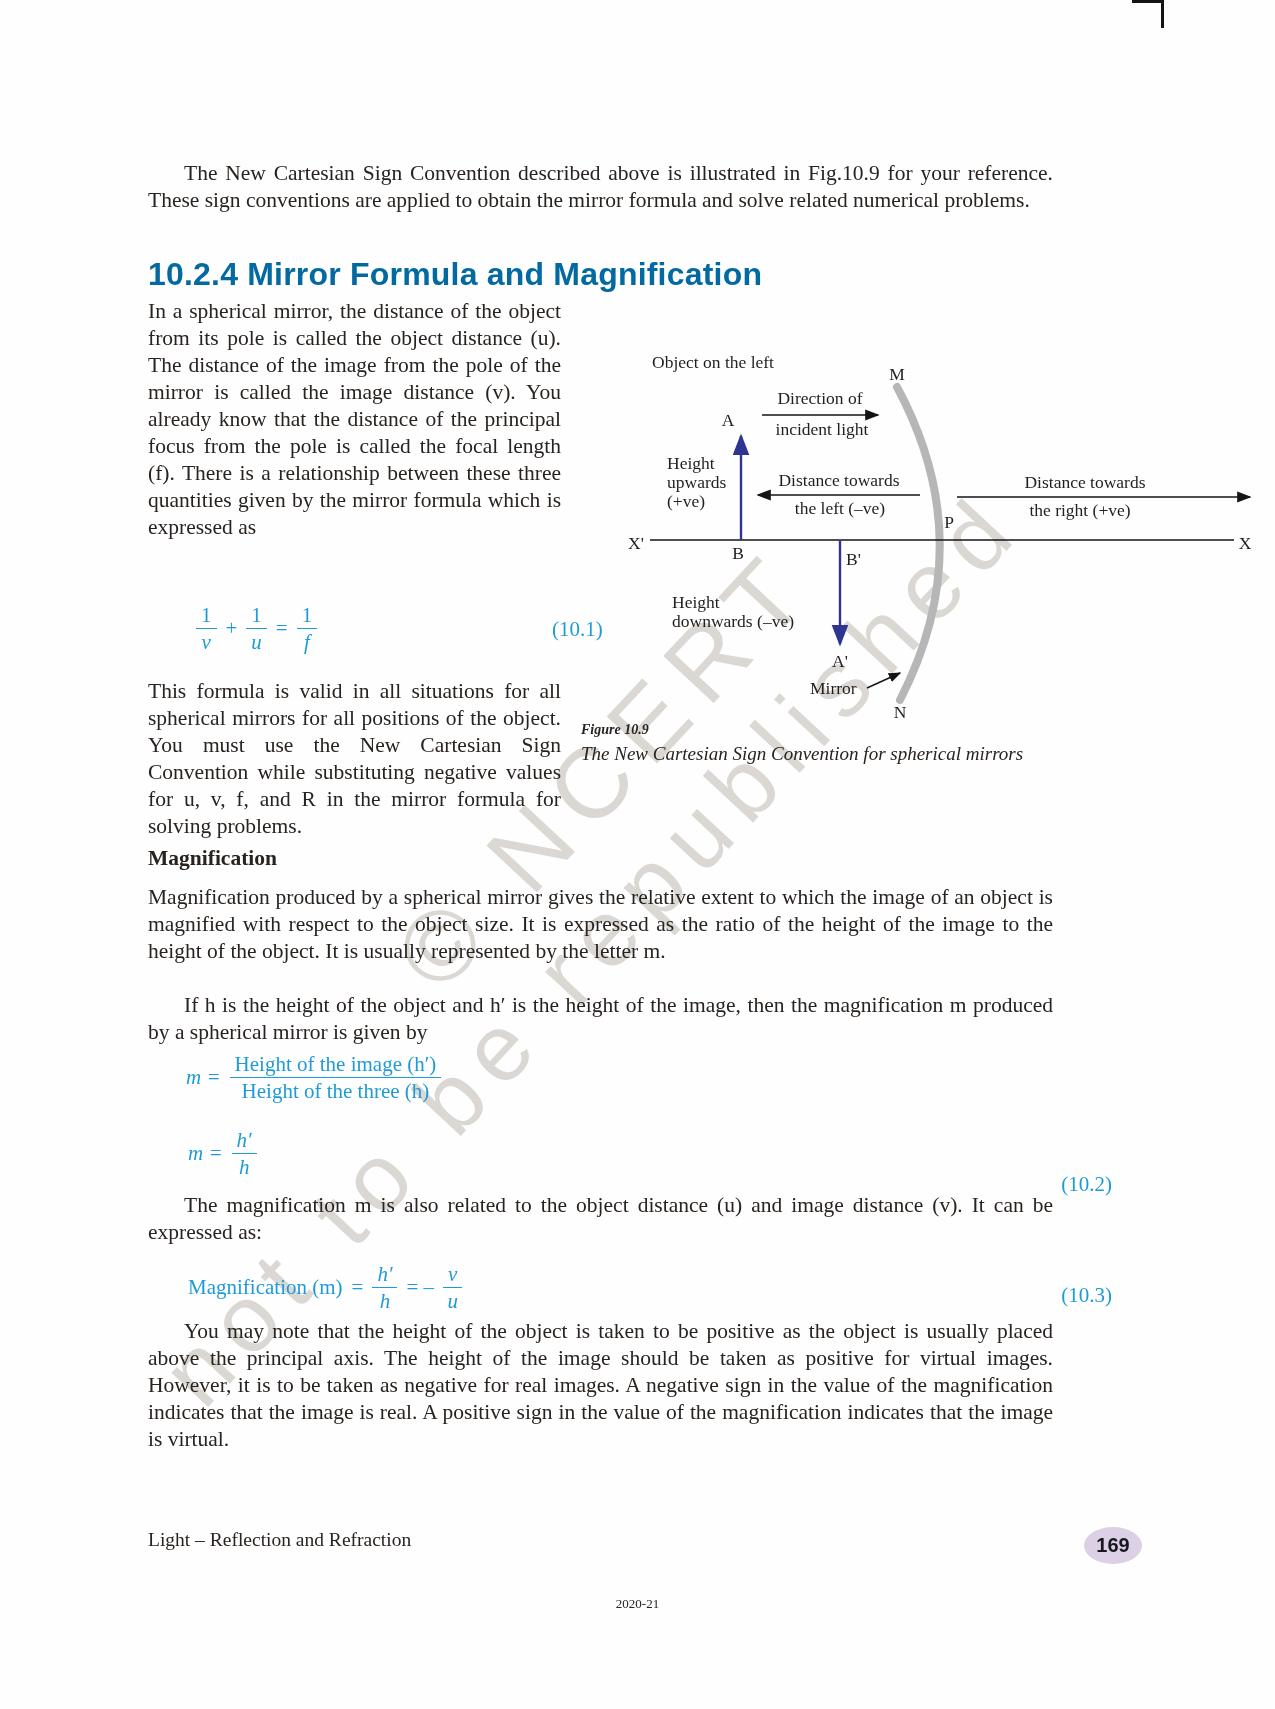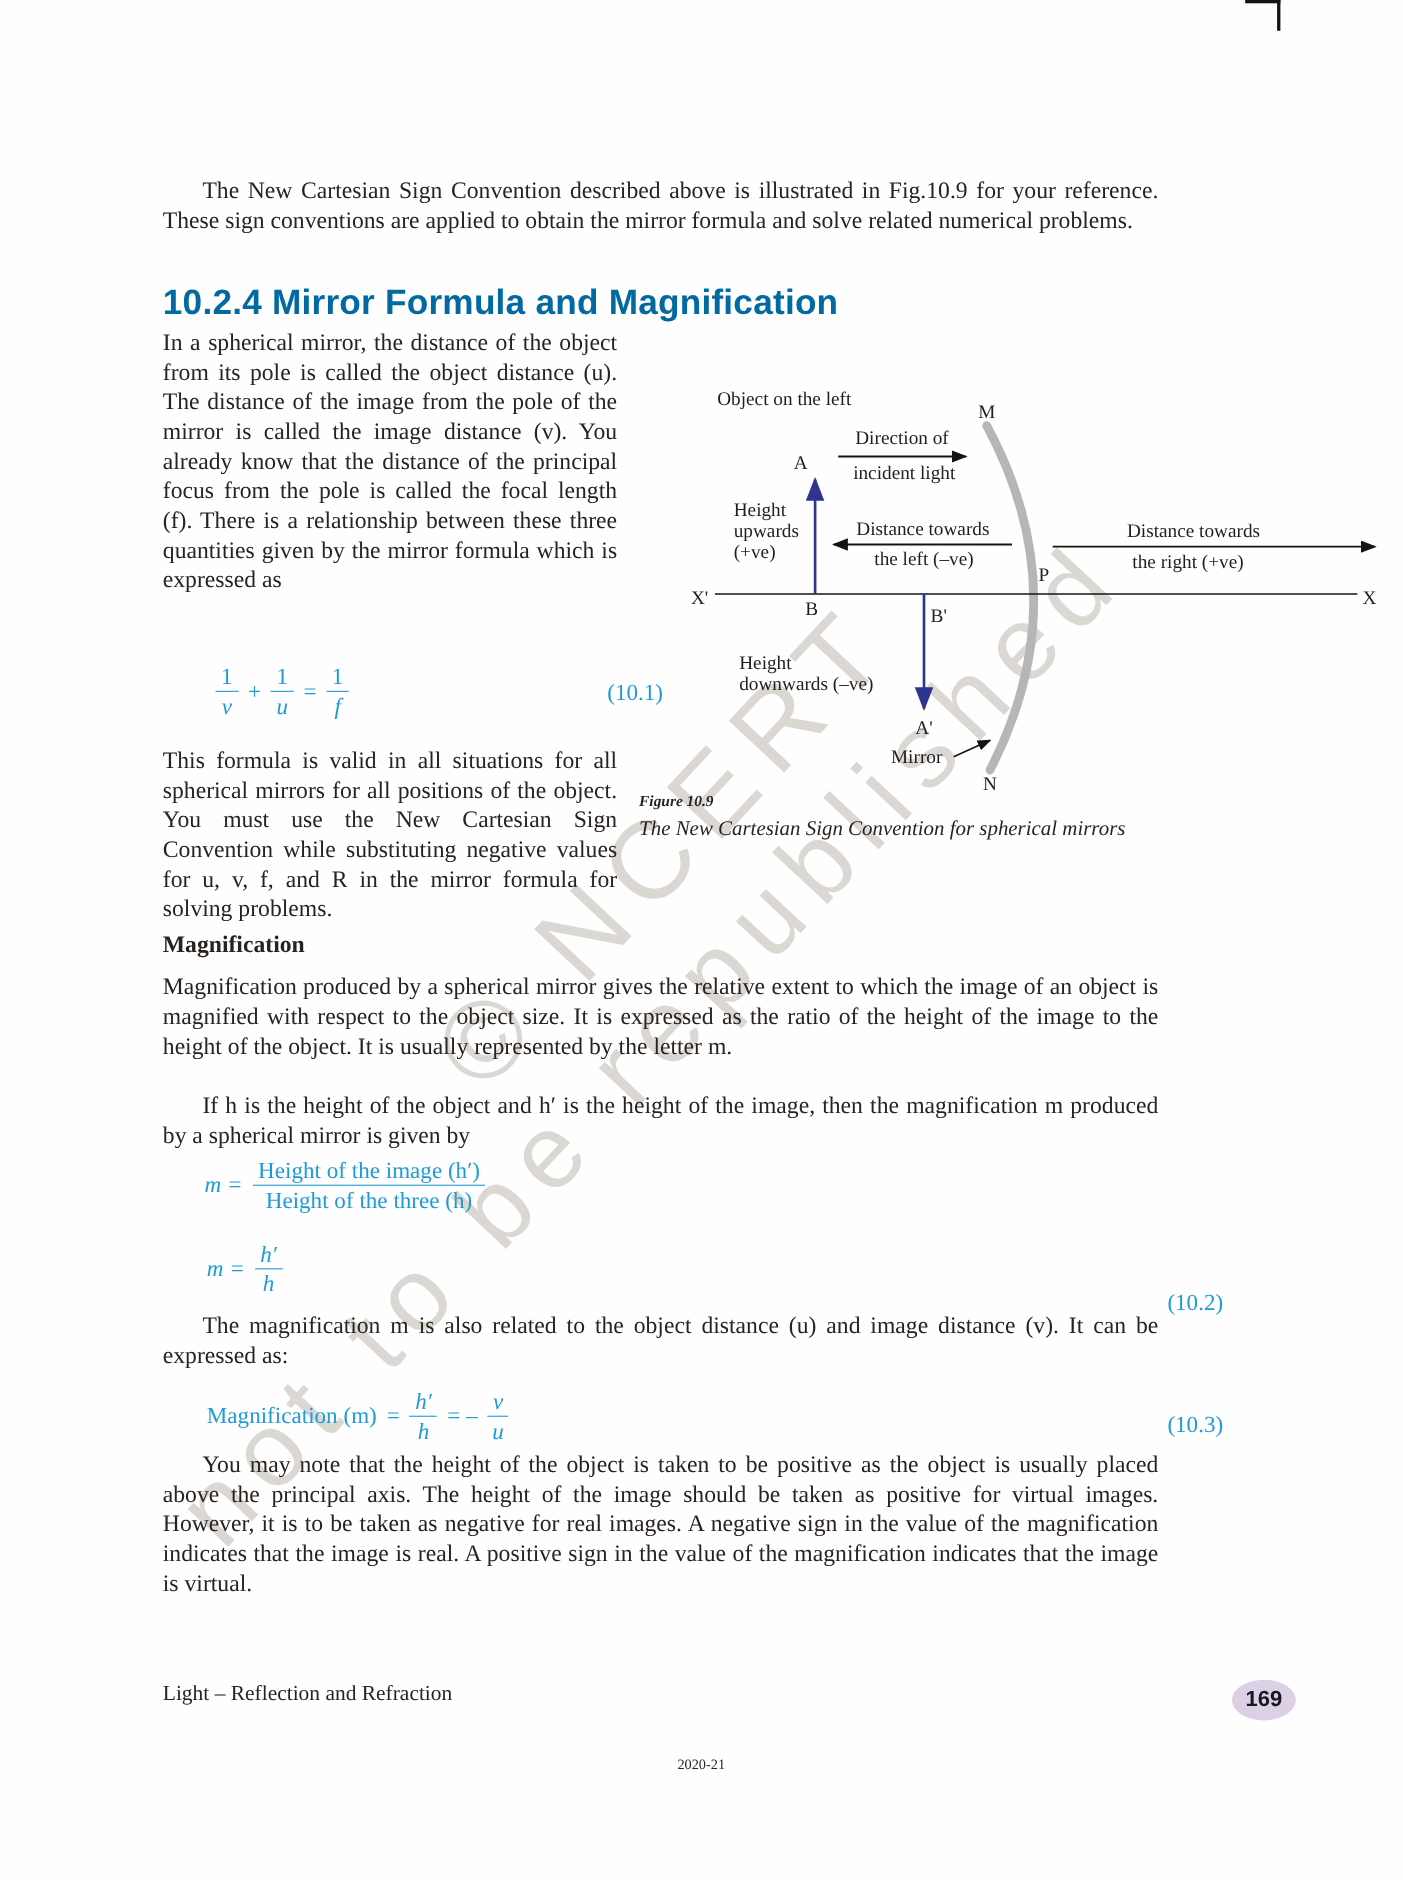--- a/index.html
+++ b/index.html
@@ -81,21 +81,21 @@
   .corner-mark {
     position: absolute;
     left: 1132px; top: 0;
     width: 32px; height: 28px;
     border-top: 3px solid #141414;
     border-right: 3px solid #141414;
   }
   .footer-chapter { font-size: 19.5px; }
   .page-badge {
     position: absolute;
-    left: 1120px; top: 1527px;
+    left: 1084px; top: 1527px;
     width: 58px; height: 37px;
     background: #dcd0e6;
     border-radius: 50%;
     display: flex;
     align-items: center;
     justify-content: center;
     font-family: "Liberation Sans", sans-serif;
     font-weight: 700;
     font-size: 20px;
     color: #17171f;

